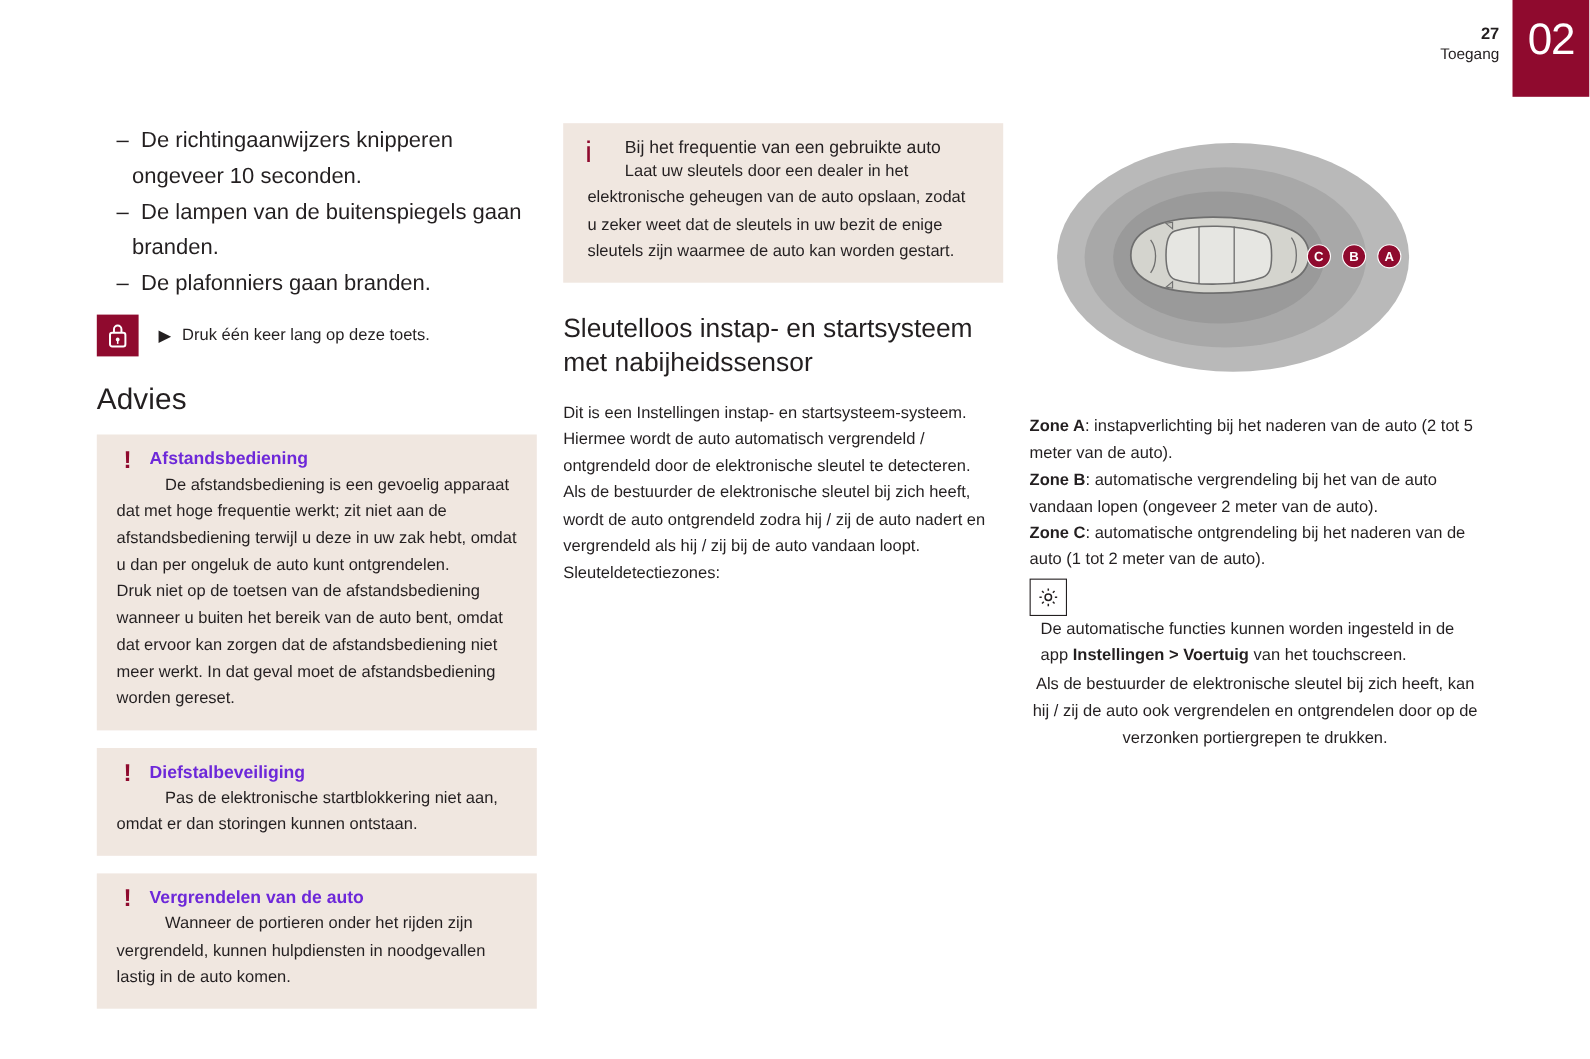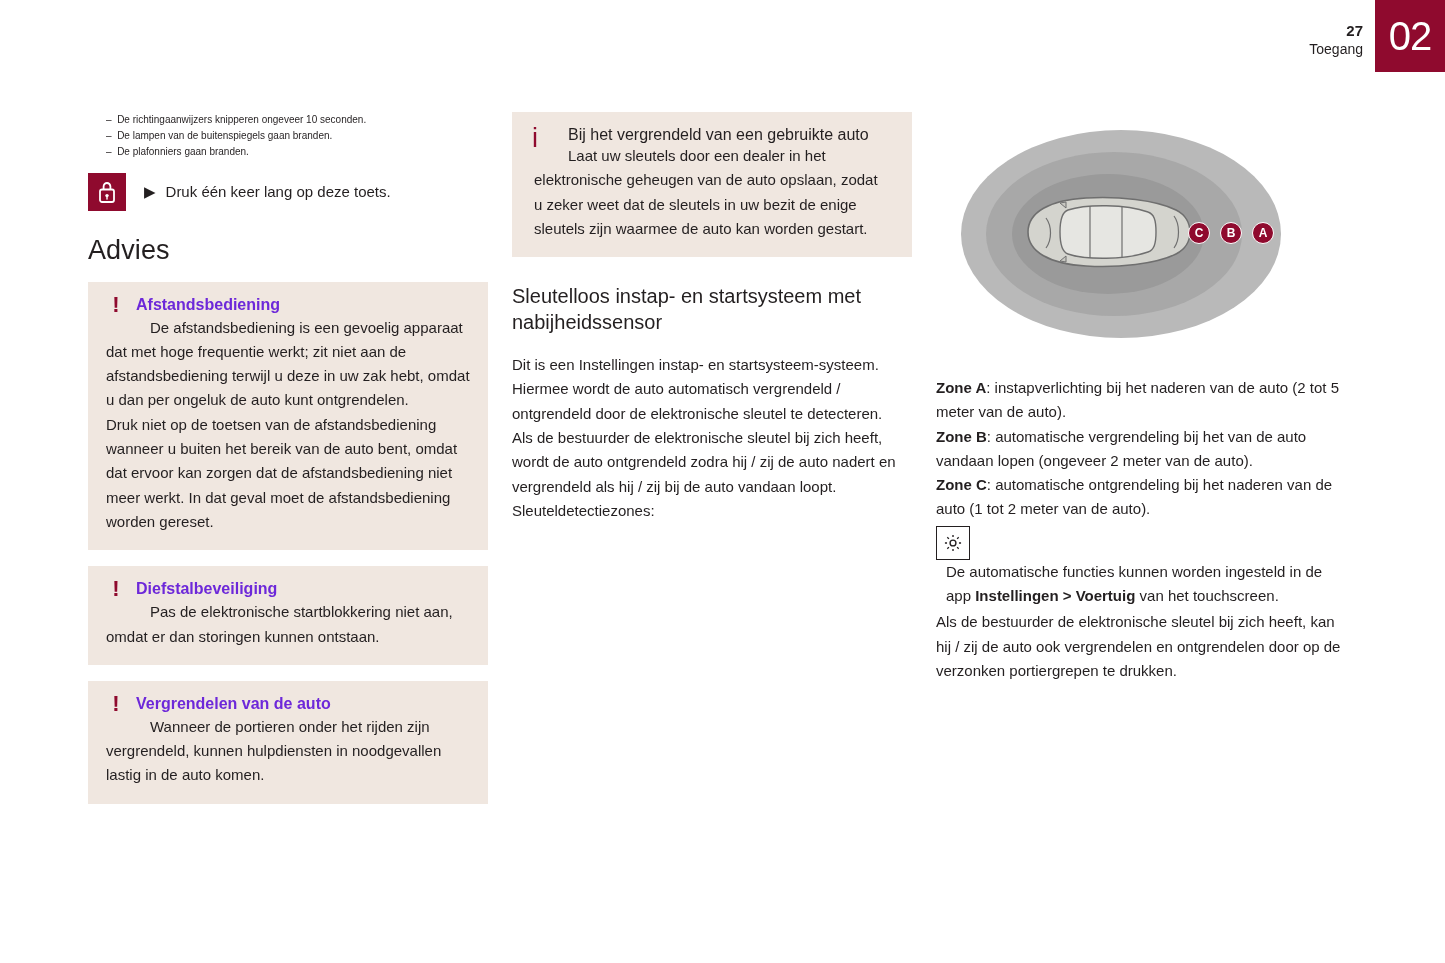--- a/index.html
+++ b/index.html
@@ -13,21 +13,21 @@
     position: relative;
     overflow: hidden;
   }
 
   
   #header-tab {
     position: absolute;
     top: 0;
     right: 0;
     width: 70px;
-    height: 72px;
+    height: 88px;
     background: #8f0a2e;
     color: #ffffff;
     display: flex;
     align-items: flex-start;
     justify-content: center;
     padding-top: 16px;
   }
   #header-tab .chapnum {
     font-size: 40px;
     font-weight: 400;
@@ -69,21 +69,21 @@
   p { margin: 0 0 0 0; }
   .body-text {
     font-size: 15px;
     line-height: 1.62;
     color: #231f20;
   }
 
   
   .dash-list { margin: 0; }
   .dash-item {
-    font-size: 10px;
+    font-size: 20px;
     line-height: 1.62;
     text-indent: -14px;
     padding-left: 14px;
     margin-left: 18px;
   }
 
   
   .action-row {
     display: flex;
     align-items: center;
@@ -105,21 +105,21 @@
   .action-text { font-size: 15px; }
 
   h2.section-title {
     font-size: 27px;
     font-weight: 400;
     margin: 24px 0 16px 0;
     color: #231f20;
     letter-spacing: .1px;
   }
   h1.big-title {
-    font-size: 20px;
+    font-size: 24px;
     font-weight: 400;
     line-height: 1.3;
     margin: 8px 0 18px 0;
     color: #231f20;
   }
 
   
   .note {
     background: #f0e7e0;
     padding: 14px 18px 16px 18px;
@@ -275,21 +275,21 @@
         <p style="text-indent:44px;">Wanneer de portieren onder het rijden zijn vergrendeld, kunnen hulpdiensten in noodgevallen lastig in de auto komen.</p>
       </div>
     </div>
 
   </div>
 
   <div class="col" id="col-2">
 
     <div class="note-wide">
       <span class="note-icon">i</span>
-      <div class="note-title">Bij het vergrendeld van een gebruikte auto</div>
+      <div class="note-title">Bij het frequentie van een gebruikte auto</div>
       <div class="note-body">
         <p class="first">Laat uw sleutels door een dealer in het elektronische geheugen van de auto opslaan, zodat u zeker weet dat de sleutels in uw bezit de enige sleutels zijn waarmee de auto kan worden gestart.</p>
       </div>
     </div>
 
     <h1 class="big-title">Sleutelloos instap- en startsysteem met nabijheidssensor</h1>
 
     <div class="body-text">
       <p>Dit is een Instellingen instap- en startsysteem-systeem.</p>
       <p>Hiermee wordt de auto automatisch vergrendeld / ontgrendeld door de elektronische sleutel te detecteren.</p>
@@ -342,17 +342,17 @@
             <circle cx="12" cy="12" r="3.2"></circle>
             <path d="M12 3.2 v2.3 M12 18.5 v2.3 M3.2 12 h2.3 M18.5 12 h2.3
                      M5.8 5.8 l1.7 1.7 M16.5 16.5 l1.7 1.7
                      M18.2 5.8 l-1.7 1.7 M7.5 16.5 l-1.7 1.7"></path>
           </g>
         </svg>
       </div>
       <div class="gear-text"><span>De automatische functies kunnen worden ingesteld in de app </span><b>Instellingen &gt; Voertuig</b><span> van het touchscreen.</span></div>
     </div>
 
-    <p class="tail-text" style="margin-top:2px;">Als de bestuurder de elektronische sleutel bij zich heeft, kan hij / zij de auto ook vergrendelen en ontgrendelen door op de verzonken portiergrepen te drukken.</p>
+    <p class="tail-text" style="margin-top:2px;text-align:center;">Als de bestuurder de elektronische sleutel bij zich heeft, kan hij / zij de auto ook vergrendelen en ontgrendelen door op de verzonken portiergrepen te drukken.</p>
 
   </div>
 
 </div>
 
 </body></html>

